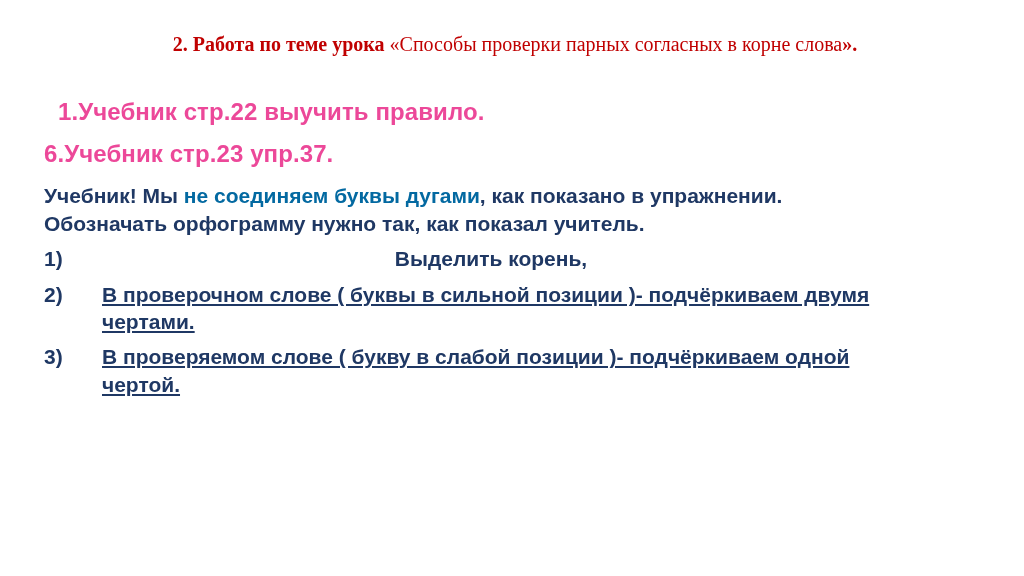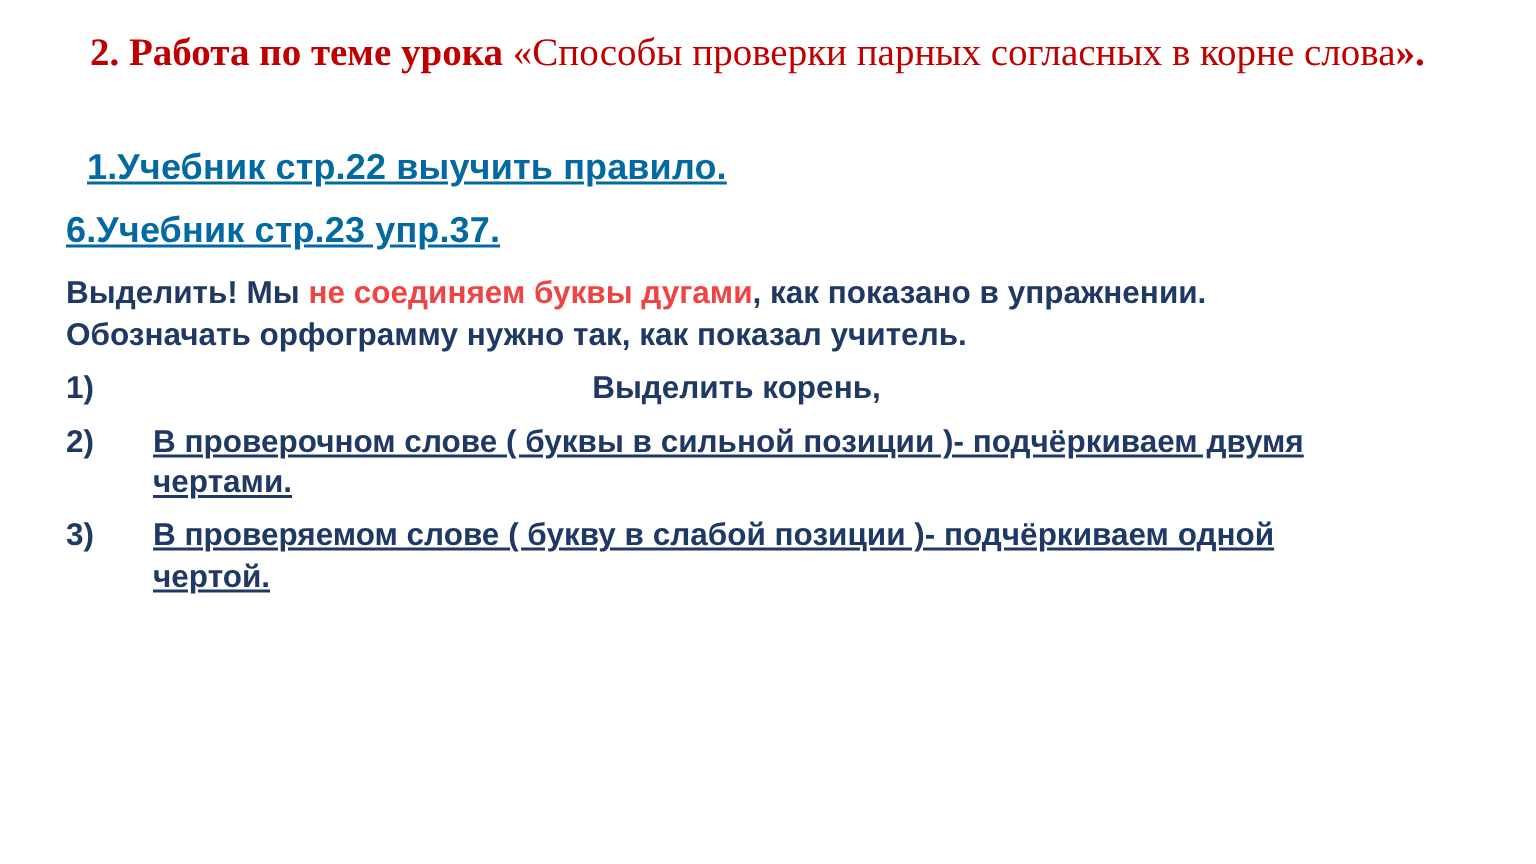--- a/index.html
+++ b/index.html
@@ -15,64 +15,64 @@
   }
   .slide {
     position: relative;
     width: 1024px;
     height: 576px;
     box-sizing: border-box;
   }
   .title {
     position: absolute;
     left: 60px;
-    top: 19px;
+    top: 32px;
     width: 910px;
     font-family: "Liberation Serif", serif;
-    font-size: 26px;
+    font-size: 20px;
     line-height: 1.25;
     color: #C00000;
     font-weight: 700;
+    text-align: center;
   }
   .title .t-part1 {
     font-weight: 700;
   }
   .title .t-part2 {
     font-weight: 400;
   }
   .title .t-part3 {
     font-weight: 700;
   }
   .body {
     position: absolute;
     left: 44px;
     top: 98px;
     width: 850px;
   }
   .line-bold {
     font-size: 24px;
     font-weight: 700;
-    color: #0369a1;
+    color: #ec4899;
     margin: 0 0 14px 0;
     letter-spacing: 0.1px;
-    text-decoration: underline;
   }
   .line-bold.first {
     padding-left: 14px;
   }
   .para {
     font-size: 21px;
     font-weight: 700;
     color: #1F3864;
     line-height: 1.32;
     margin: 10px 0 8px 0;
     width: 800px;
   }
   .red {
-    color: #ef4444;
+    color: #0369a1;
   }
   ol.numlist {
     list-style: none;
     margin: 6px 0 0 0;
     padding: 0;
   }
   ol.numlist li {
     display: flex;
     font-size: 21px;
     font-weight: 700;
@@ -105,21 +105,21 @@
   <div class="title">
     <span class="t-part1">2. Работа по теме урока </span><span class="t-part2">«Способы проверки парных  согласных в корне слова</span><span class="t-part3">».</span>
   </div>
 
   <div class="body">
 
     <p class="line-bold first">1.Учебник стр.22 выучить правило.</p>
     <p class="line-bold">6.Учебник стр.23 упр.37.</p>
 
     <p class="para">
-      <span>Выделить! Мы </span><span class="red">не соединяем буквы дугами</span><span>, как показано в упражнении. Обозначать орфограмму нужно так, как показал учитель.</span>
+      <span>Учебник! Мы </span><span class="red">не соединяем буквы дугами</span><span>, как показано в упражнении. Обозначать орфограмму нужно так, как показал учитель.</span>
     </p>
 
     <ol class="numlist">
       <li class="item1">
         <span class="marker">1)</span>
         <span class="txt">Выделить корень,</span>
       </li>
       <li class="indent">
         <span class="marker">2)</span>
         <span class="txt">В проверочном слове ( буквы в сильной позиции )- подчёркиваем двумя чертами.</span>

